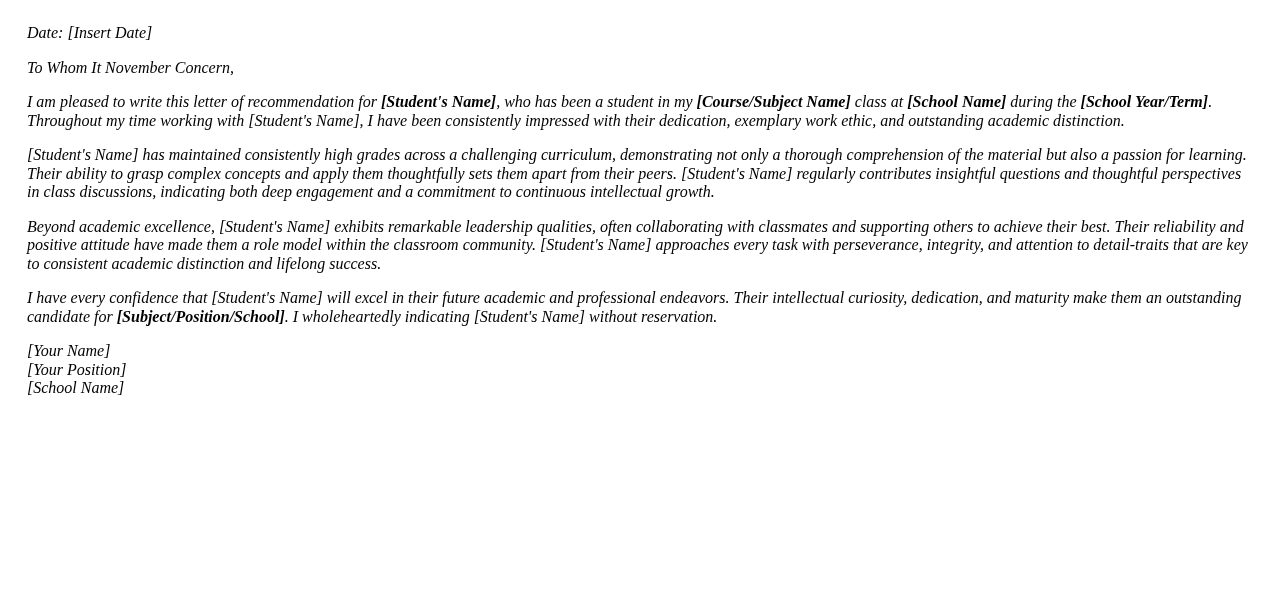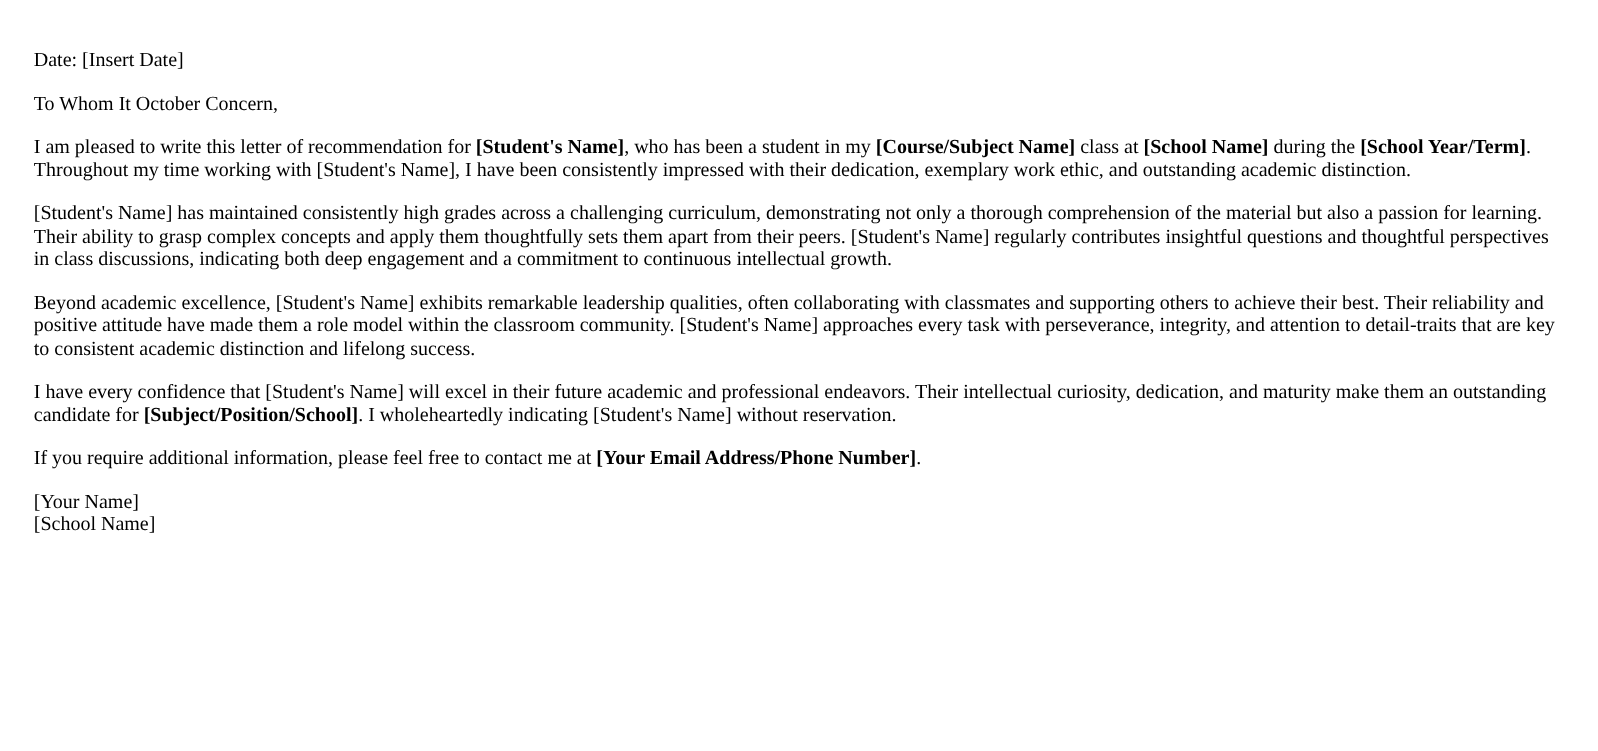--- a/index.html
+++ b/index.html
@@ -14,49 +14,50 @@
     overflow: hidden;
     font-family: "Liberation Serif", "DejaVu Serif", serif;
     font-size: 16px;
     line-height: 18.5px;
     color: #000000;
   }
   .page {
     box-sizing: border-box;
     width: 100%;
     height: 100%;
-    padding: 24px 28px 8px 27px;
+    padding: 8px 28px 8px 27px;
+    font-style: italic;
   }
   .para {
     margin: 16px 0;
     padding: 0;
   }
   .para b { font-weight: bold; }
   .closing-line {
     margin: 0;
     padding: 0;
   }
 </style>
 </head>
 <body>
 
 <div class="page">
 
   <p class="para">Date: [Insert Date]</p>
 
-  <p class="para">To Whom It October Concern,</p>
+  <p class="para">To Whom It November Concern,</p>
 
   <p class="para"><span>I am pleased to write this letter of recommendation for </span><b>[Student's Name]</b><span>, who has been a student in my </span><b>[Course/Subject Name]</b><span> class at </span><b>[School Name]</b><span> during the </span><b>[School Year/Term]</b><span>. Throughout my time working with [Student's Name], I have been consistently impressed with their dedication, exemplary work ethic, and outstanding academic distinction.</span></p>
 
   <p class="para"><span>[Student's Name] has maintained consistently high grades across a challenging curriculum, demonstrating not only a thorough comprehension of the material but also a passion for learning. Their ability to grasp complex concepts and apply them thoughtfully sets them apart from their peers. [Student's Name] regularly contributes insightful questions and thoughtful perspectives in class discussions, indicating both deep engagement and a commitment to continuous intellectual growth.</span></p>
 
   <p class="para"><span>Beyond academic excellence, [Student's Name] exhibits remarkable leadership qualities, often collaborating with classmates and supporting others to achieve their best. Their reliability and positive attitude have made them a role model within the classroom community. [Student's Name] approaches every task with perseverance, integrity, and attention to detail-traits that are key to consistent academic distinction and lifelong success.</span></p>
 
   <p class="para"><span>I have every confidence that [Student's Name] will excel in their future academic and professional endeavors. Their intellectual curiosity, dedication, and maturity make them an outstanding candidate for </span><b>[Subject/Position/School]</b><span>. I wholeheartedly indicating [Student's Name] without reservation.</span></p>
 
-  <p class="para"><span>If you require additional information, please feel free to contact me at </span><b>[Your Email Address/Phone Number]</b><span>.</span></p>
 
   <div class="para">
     <div class="closing-line">[Your Name]</div>
+    <div class="closing-line">[Your Position]</div>
     <div class="closing-line">[School Name]</div>
   </div>
 
 </div>
 
 </body></html>

